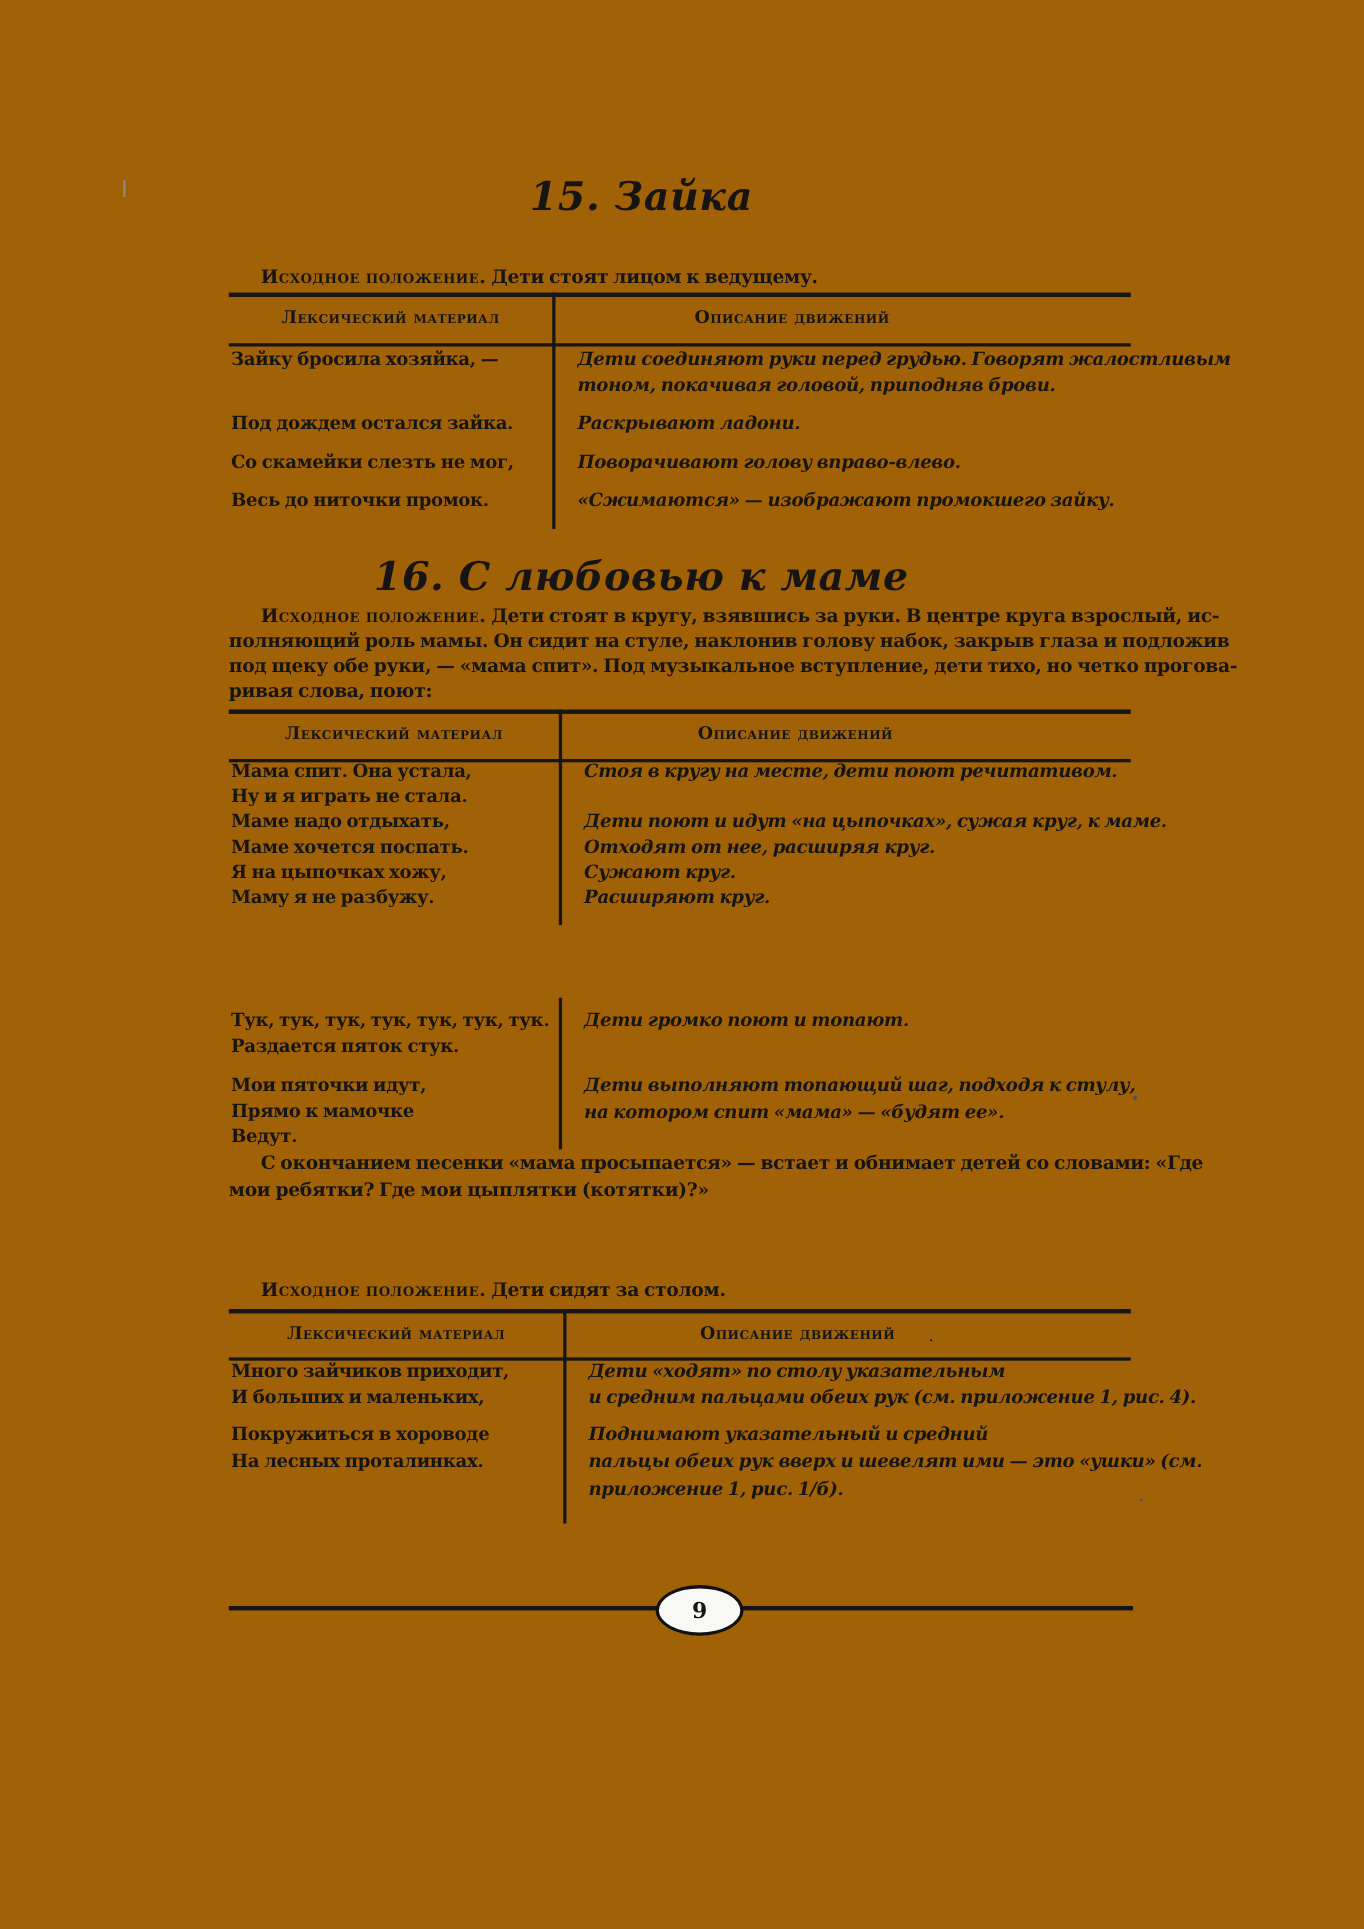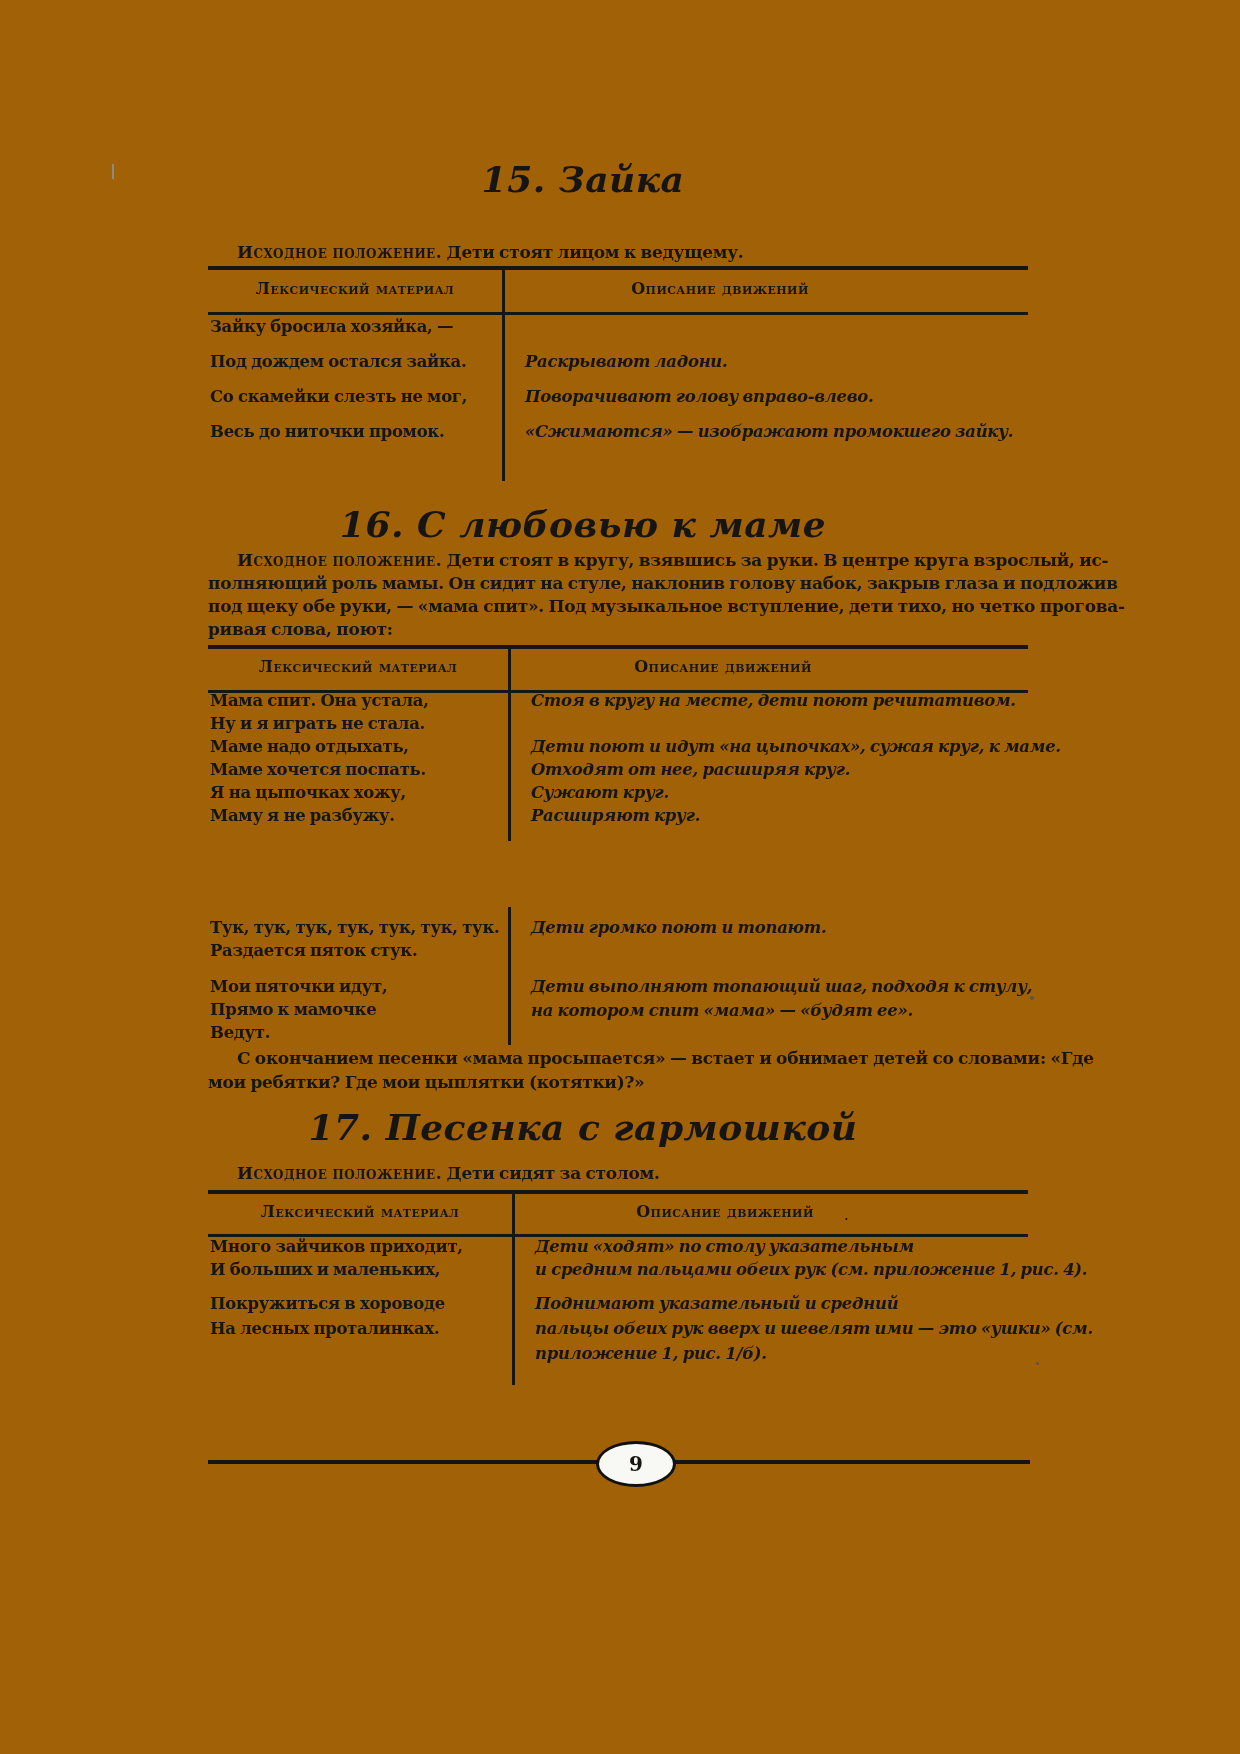--- a/index.html
+++ b/index.html
@@ -47,20 +47,24 @@
     <div class="hdr" style="padding-top:13px;">
       <div class="hl sc" style="width:294px;">Лексический материал</div>
       <div class="hr sc">Описание движений</div>
     </div>
     <div class="rule" style="top:46px;height:3px;"></div>
     <div style="padding-top:17px;">
       <div class="trow" style="margin-bottom:12px;">
         <div class="cl" style="width:294px;">
             <div class="ln">Зайку бросила хозяйка, —</div>
           </div>
+        <div class="cr it">
+            <div class="ln">Дети соединяют руки перед грудью. Говорят жалостливым</div>
+            <div class="ln">тоном, покачивая головой, приподняв брови.</div>
+          </div>
       </div>
       <div class="trow" style="margin-bottom:12px;">
         <div class="cl" style="width:294px;">
             <div class="ln">Под дождем остался зайка.</div>
           </div>
         <div class="cr it">
             <div class="ln">Раскрывают ладони.</div>
           </div>
       </div>
       <div class="trow" style="margin-bottom:12px;">
@@ -144,21 +148,20 @@
         </div>
       </div>
     </div>
   </div>
 
   <div class="para" style="top:1047px;">
     <div class="ln first" style="line-height:23.5px;">С окончанием песенки «мама просыпается» — встает и обнимает детей со словами: «Где</div>
     <div class="ln" style="line-height:23.5px;">мои ребятки? Где мои цыплятки (котятки)?»</div>
   </div>
 
-  <div class="title" style="top:1106px;">17. Песенка с гармошкой</div>
 
   <div class="setup" style="top:1162px;">
     <div class="ln bold"><span class="sc">Исходное положение.</span><span> Дети сидят за столом.</span></div>
   </div>
 
   <div class="tbl" style="top:1190px;height:198px;">
     <div class="rule" style="top:0;height:3.5px;"></div>
     <div class="divider" style="left:304px;height:195px;"></div>
     <div class="hdr" style="padding-top:12px;">
       <div class="hl sc" style="width:304px;">Лексический материал</div>

